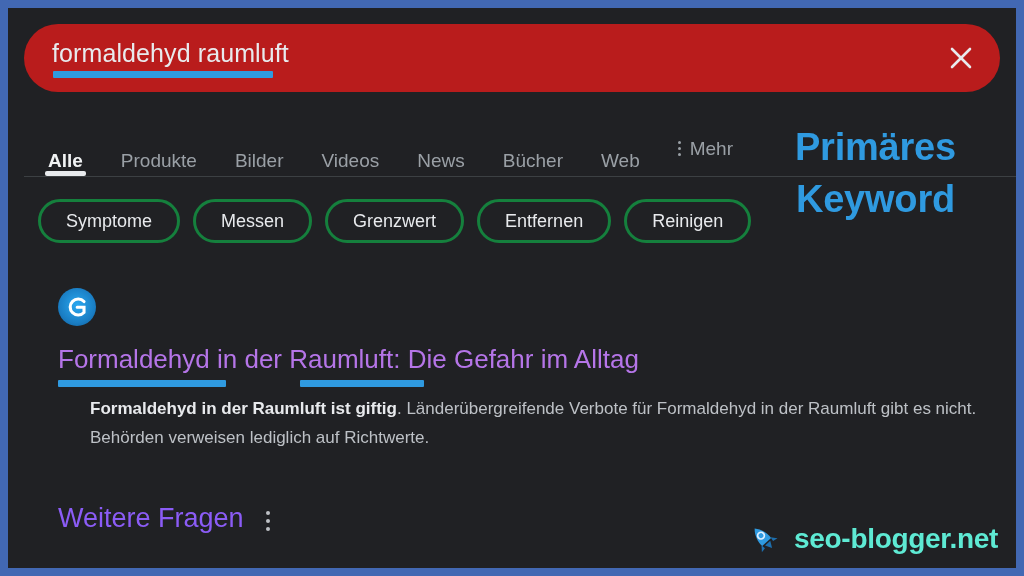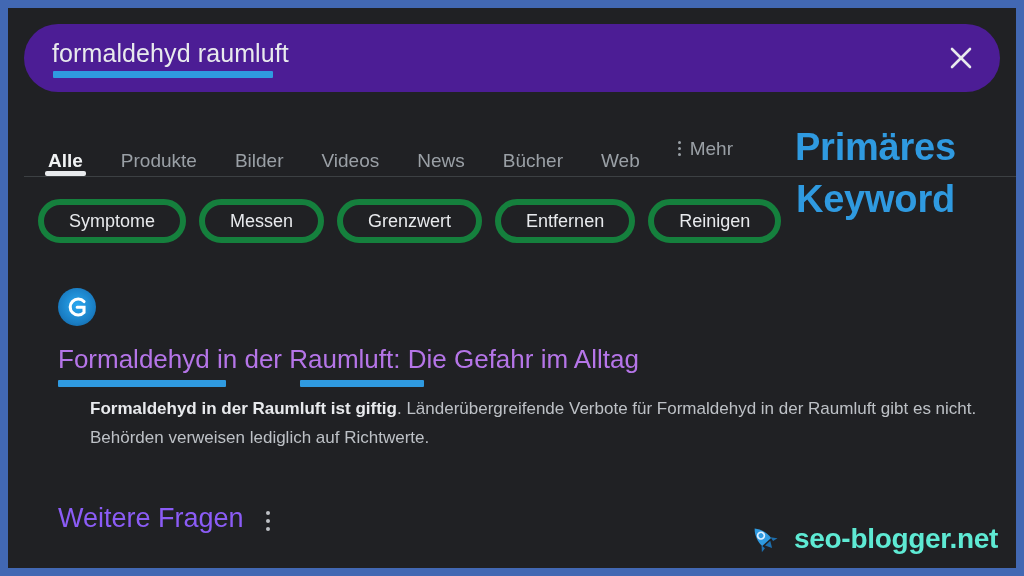--- a/index.html
+++ b/index.html
@@ -26,21 +26,21 @@
     overflow: hidden;
   }
 
   
   .searchbar {
     position: absolute;
     left: 16px;
     top: 16px;
     width: 976px;
     height: 68px;
-    background: #4c1d95;
+    background: #b91c1c;
     border-radius: 34px;
     display: flex;
   }
 
   .search-input-wrap {
     position: relative;
     flex: 1;
     margin-left: 28px;
     height: 68px;
     display: flex;
@@ -162,21 +162,21 @@
   .chips {
     position: absolute;
     left: 30px;
     top: 191px;
     display: flex;
     gap: 13px;
   }
   .chip {
     height: 44px;
     padding: 0 25px;
-    border: 6px solid #15803d;
+    border: 3px solid #15803d;
     border-radius: 22px;
     display: flex;
     align-items: center;
     color: #e8eaed;
     font-size: 18px;
     white-space: nowrap;
   }
 
   
   .result {

